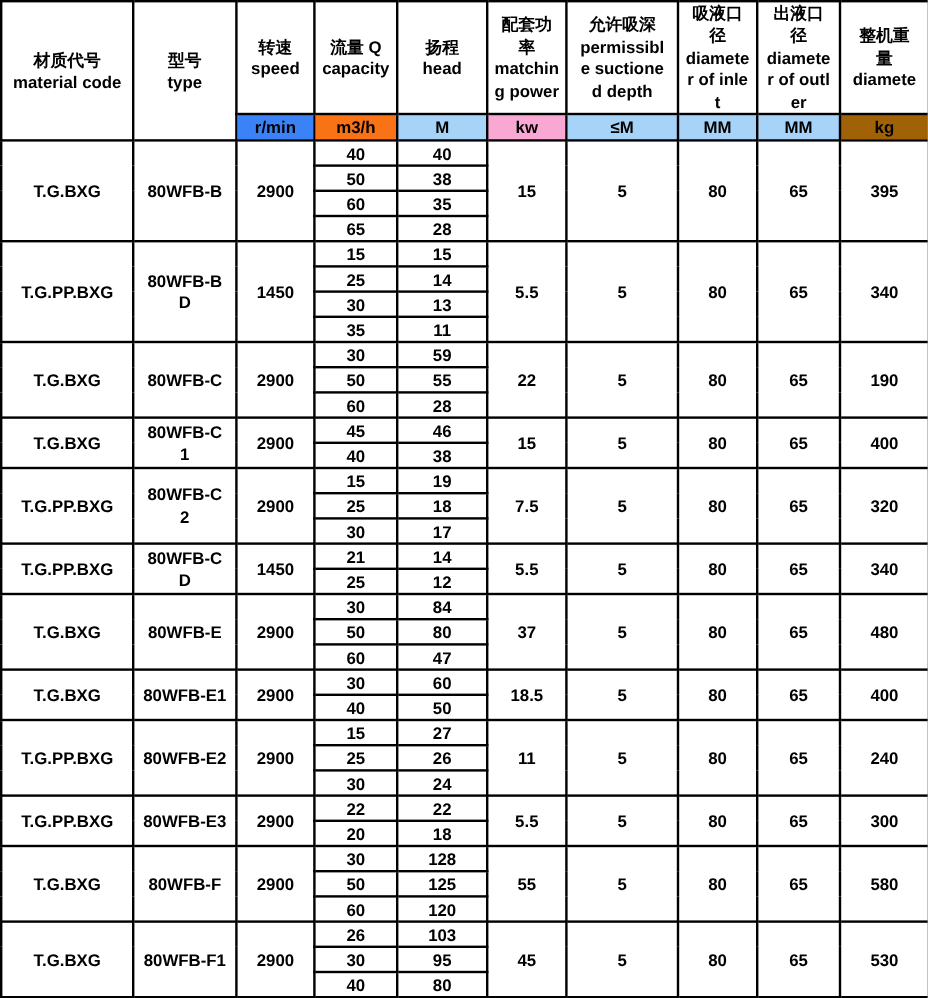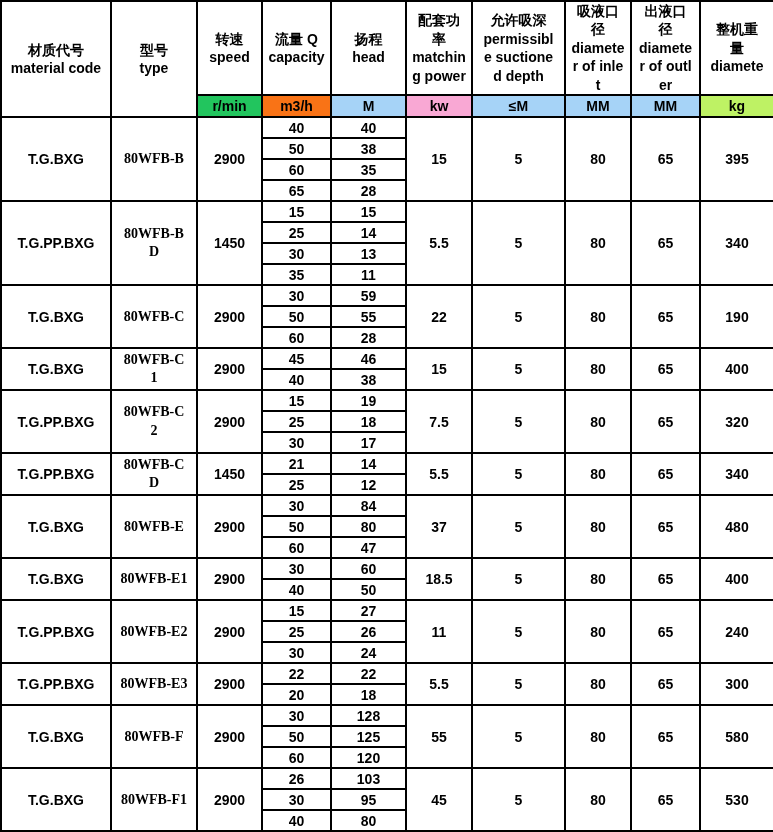--- a/index.html
+++ b/index.html
@@ -22,21 +22,21 @@
     font-weight: bold;
     font-size: 14px;
     line-height: 1.32;
     overflow: hidden;
   }
   tr.header-row    { height: 94px; }
   tr.unit-row      { height: 22px; }
   tbody tr         { height: 21px; }
   th.col-header    { white-space: pre-line; font-size: 14px; background: #ffffff; }
   td.unit-cell     { font-size: 14px; }
-  td.cell-type     { white-space: pre-line; font-family: Liberation Serif, serif; }
+  td.cell-type     { white-space: pre-line; }
 </style>
 </head>
 <body>
 
 <table id="spec-table">
   <colgroup>
       <col style="width: 110px;">
       <col style="width: 86px;">
       <col style="width: 65px;">
       <col style="width: 69px;">
@@ -75,28 +75,28 @@
       <th class="col-header">出液口
 径
 diamete
 r of outl
 er</th>
       <th class="col-header">整机重
 量
 diamete</th>
     </tr>
     <tr class="unit-row">
-      <td class="unit-cell" style="background: #22c55e;">r/min</td>
+      <td class="unit-cell" style="background: #3b82f6;">r/min</td>
       <td class="unit-cell" style="background: #f97316;">m3/h</td>
       <td class="unit-cell" style="background: rgb(166, 211, 247);">M</td>
       <td class="unit-cell" style="background: #f9a8d4;">kw</td>
       <td class="unit-cell" style="background: rgb(166, 211, 247);">≤M</td>
       <td class="unit-cell" style="background: rgb(166, 211, 247);">MM</td>
       <td class="unit-cell" style="background: rgb(166, 211, 247);">MM</td>
-      <td class="unit-cell" style="background: #bef264; text-align: center;">kg</td>
+      <td class="unit-cell" style="background: #a16207; text-align: center;">kg</td>
     </tr>
   </thead>
   <tbody>
       <tr>
         <td rowspan="4">T.G.BXG</td>
         <td rowspan="4" class="cell-type">80WFB-B</td>
         <td rowspan="4">2900</td>
         <td>40</td>
         <td>40</td>
         <td rowspan="4">15</td>

